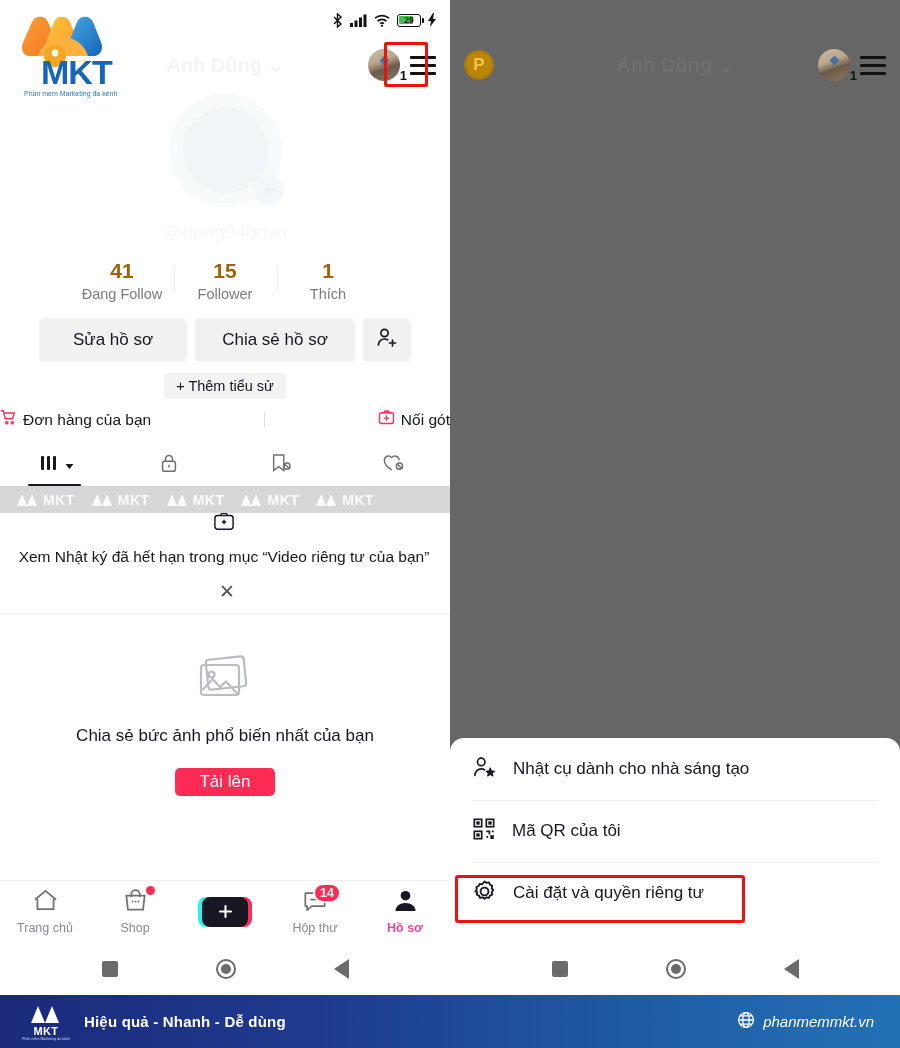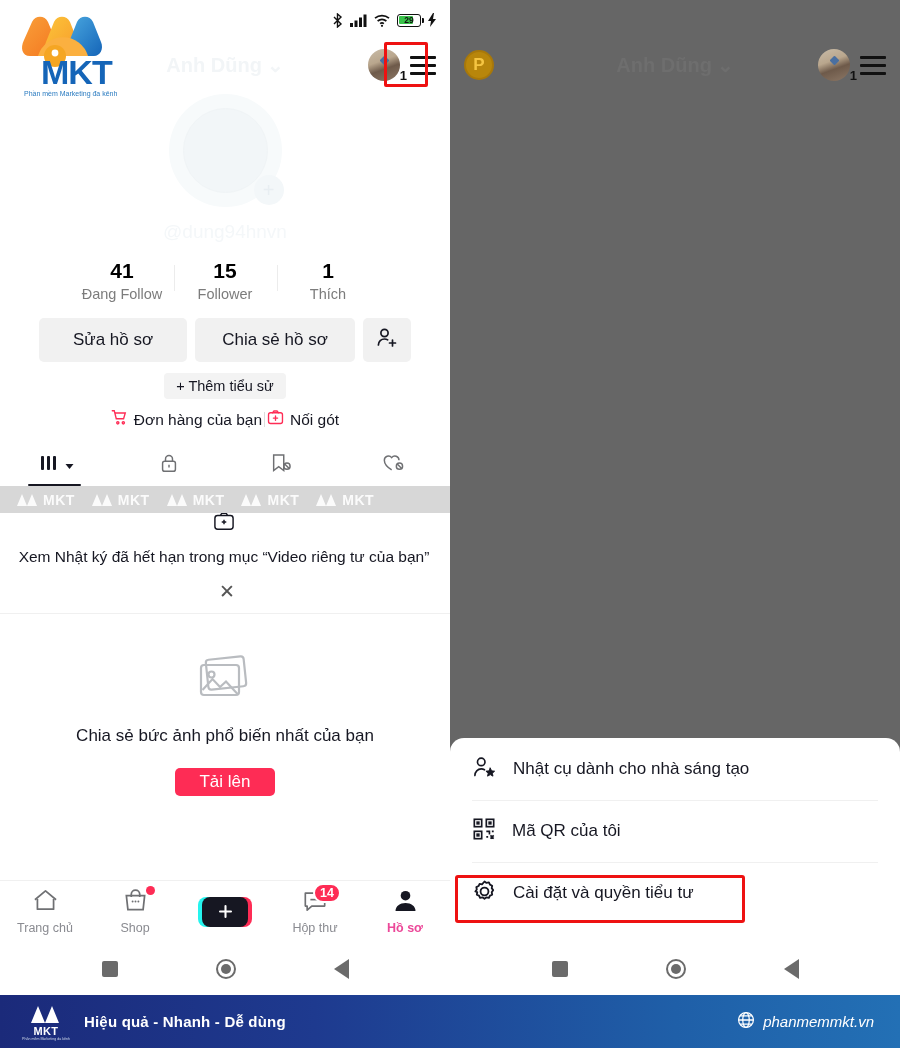--- a/index.html
+++ b/index.html
@@ -106,40 +106,40 @@
     display:flex; align-items:center; justify-content:center; font-size:20px;
   }
   .handle { margin-top: 14px; font-size: 19px; color: #f4f7f9; font-weight: 400; }
 
   
   .stats { display: flex; justify-content: center; margin-top: 16px; }
   .stat { width: 103px; text-align: center; position: relative; }
   .stat + .stat::before {
     content:""; position:absolute; left:0; top:6px; width:1px; height:26px; background:#ececec;
   }
-  .stat-num { font-size: 21px; font-weight: 700; color: #000000; line-height: 1.1; }
+  .stat-num { font-size: 21px; font-weight: 700; color: #a16207; line-height: 1.1; }
   .stat-label { font-size: 14.5px; color: #7c7c7c; margin-top: 4px; }
 
   
   .actions { display: flex; justify-content: center; gap: 8px; margin-top: 16px; }
   .btn-grey {
     background: #f1f1f1; border-radius: 5px; height: 44px;
     display: flex; align-items: center; justify-content: center;
     font-size: 17px; color: #161722; padding: 0 18px;
   }
   .btn-w1 { width: 148px; }
   .btn-w2 { width: 160px; }
   .btn-icon { width: 48px; padding: 0; }
 
   .addbio {
     margin: 11px auto 0; background: #f3f3f3; border-radius: 4px;
     padding: 5px 12px; font-size: 14.5px; color: #161722; width: fit-content;
   }
   .quicklinks {
-    display: flex; justify-content: center; align-items: center; gap: 2px;
+    display: flex; justify-content: space-between; align-items: center; gap: 2px;
     margin-top: 10px; font-size: 15.5px; color: #161722;
   }
   .quicklink { display: flex; align-items: center; gap: 6px; }
   .ql-sep { width: 1px; height: 15px; background: #dcdcdc; }
 
   
   .tabs {
     display: flex; margin-top: 14px; height: 42px; position: relative;
   }
   .tab { flex: 1; display: flex; align-items: center; justify-content: center; gap: 4px; }
@@ -833,21 +833,21 @@
       </span>
       <span class="sheet-label">Mã QR của tôi</span>
     </div>
     <div class="sheet-item">
       <span>
         <svg width="25" height="25" viewBox="0 0 26 26" fill="none" stroke="#161722" stroke-width="1.9" stroke-linejoin="round">
           <path d="M13 2.6l2.1 1.5 2.5-.5 1.1 2.3 2.3 1.1-.5 2.5 1.5 2.1-1.5 2.1.5 2.5-2.3 1.1-1.1 2.3-2.5-.5-2.1 1.5-2.1-1.5-2.5.5-1.1-2.3-2.3-1.1.5-2.5L3.5 13l1.5-2.1-.5-2.5 2.3-1.1 1.1-2.3 2.5.5z"></path>
           <circle cx="13" cy="13" r="4.1"></circle>
         </svg>
       </span>
-      <span class="sheet-label">Cài đặt và quyền tiểu tư</span>
+      <span class="sheet-label">Cài đặt và quyền riêng tư</span>
     </div>
   </div>
   <div class="hl-sheet"></div>
 
   <div class="brand-logo">
     <svg width="110" height="92" viewBox="0 0 110 92">
       <defs>
         <linearGradient id="g1" x1="0" y1="0" x2="1" y2="1">
           <stop offset="0" stop-color="#f9a03a"></stop>
             <stop offset="1" stop-color="#f4761f"></stop>

